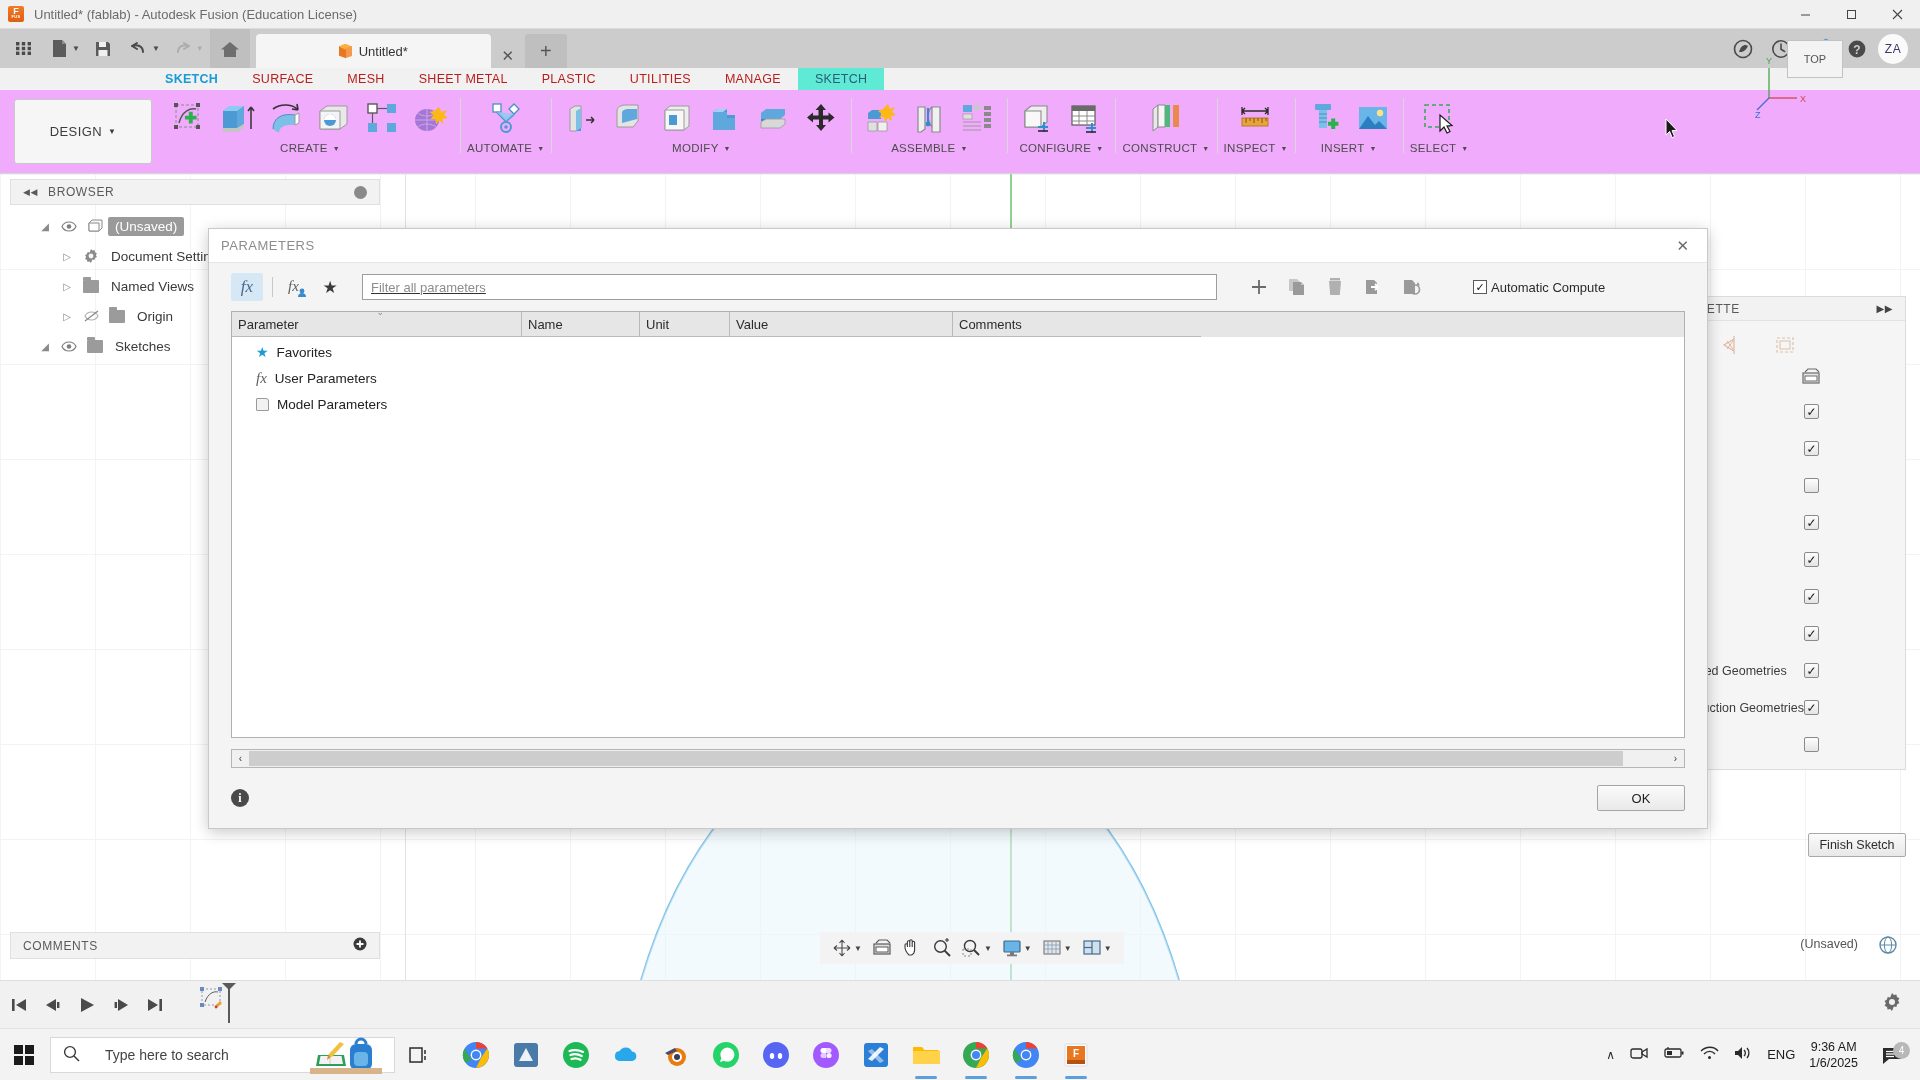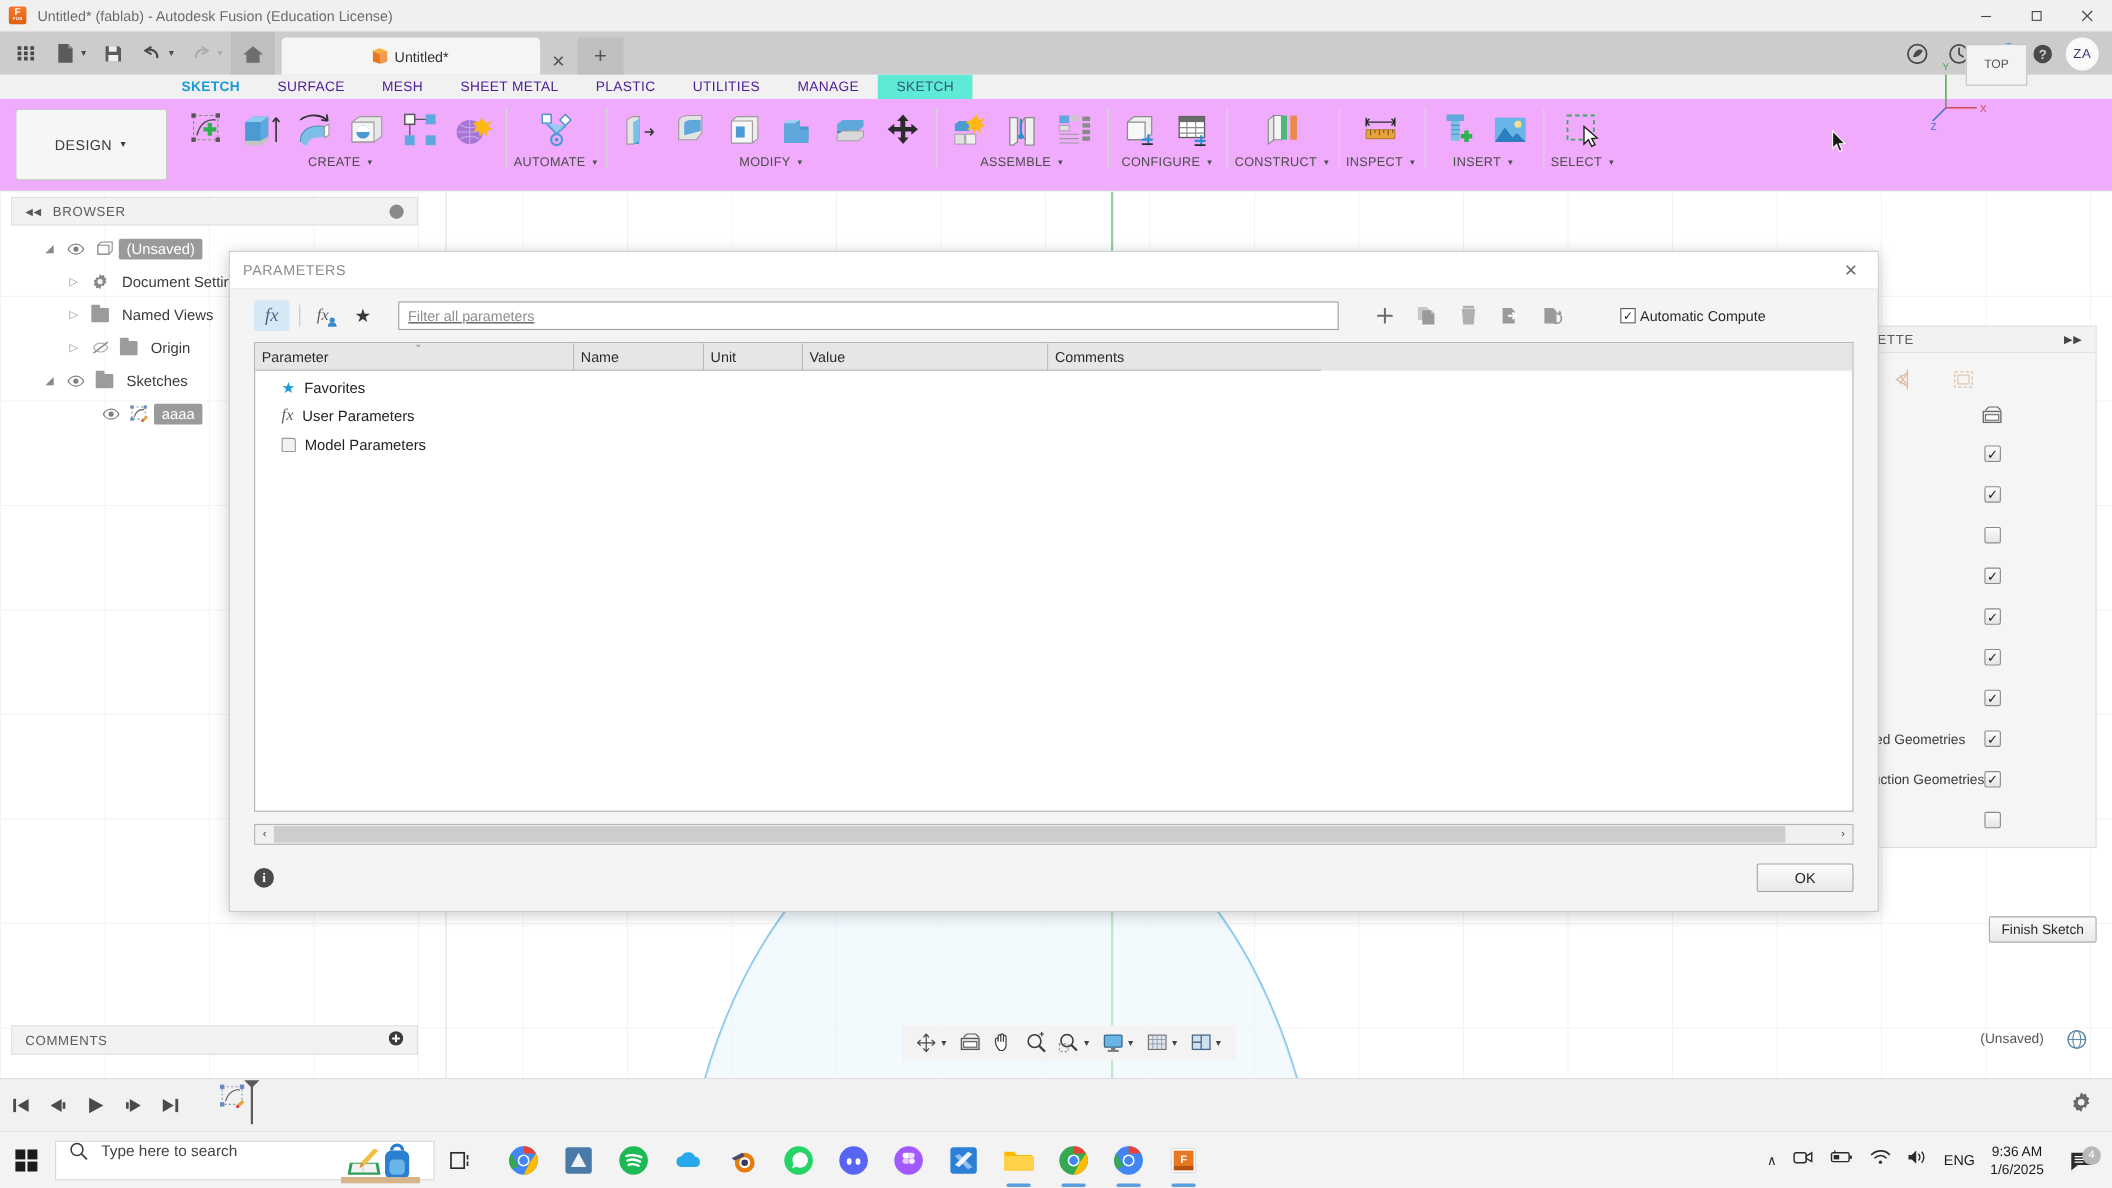--- a/index.html
+++ b/index.html
@@ -93,21 +93,21 @@
     font-size: 12px; color: #3a3a6a; letter-spacing: .5px;
   }
 
   
   .ribbon-tabs {
     position: absolute; top: 68px; left: 0; width: 1920px; height: 22px;
     background: #f1f1f1; display: flex; align-items: flex-end;
     padding-left: 148px; gap: 0px;
   }
   .rtab {
-    height: 22px; padding: 0 17px; font-size: 12.5px; color: #4c1d95;
+    height: 22px; padding: 0 17px; font-size: 12.5px; color: #b91c1c;
     display: flex; align-items: center; letter-spacing: .3px;
   }
   .rtab.active { color: #1a9ad7; font-weight: bold; }
   .rtab.sketchactive { background: #5eead4; color: #2f5d78; }
 
   
   .ribbon {
     position: absolute; top: 90px; left: 0; width: 1920px; height: 84px;
     background: #f0abfc; border-bottom: 1px solid #d6d6d6;
     display: flex; align-items: stretch;
@@ -247,21 +247,21 @@
   .taskbar {
     position: absolute; left: 0; top: 1028px; width: 1920px; height: 52px;
     background: #f3f3f3; display: flex; align-items: center;
     border-top: 1px solid #e3e3e3;
   }
   .winlogo { width: 48px; display: flex; align-items: center; justify-content: center; }
   .wl-grid { display: grid; grid-template-columns: 9px 9px; grid-template-rows: 9px 9px; gap: 2px; }
   .wl-grid div { background: #1b1b1b; }
   .tb-search {
     width: 345px; height: 36px; background: #fff; border: 1px solid #d8d8d8;
-    display: flex; align-items: flex-start; gap: 12px; padding: 0 12px;
+    display: flex; align-items: center; gap: 25px; padding: 0 12px;
     font-size: 14px; color: #444; margin-left: 2px;
   }
   .tb-taskview { width: 48px; display: flex; align-items: center; justify-content: center; }
   .tb-apps { display: flex; align-items: center; gap: 0px; margin-left: 8px; }
   .tb-app {
     width: 50px; height: 52px; display: flex; align-items: center;
     justify-content: center; position: relative;
   }
   .tb-app .dot {
     position: absolute; bottom: 2px; left: 50%; transform: translateX(-50%);
@@ -887,42 +887,20 @@
               <path d="M8 1 C3 1 1 5.5 1 5.5 S3 10 8 10 15 5.5 15 5.5 13 1 8 1Z" fill="none" stroke="#7e7e7e" stroke-width="1.2"></path>
               <circle cx="8" cy="5.5" r="2.3" fill="#7e7e7e"></circle>
             </svg>
         </span>
         <span class="bt-ico">
             <span class="folder"></span>
           </span>
         <span class="bt-label">Sketches</span>
       </div>
 
-      <div class="btrow" style="padding-left:78px;">
-        <span class="bt-eye">
-          <svg width="16" height="11" viewBox="0 0 16 11">
-              <path d="M8 1 C3 1 1 5.5 1 5.5 S3 10 8 10 15 5.5 15 5.5 13 1 8 1Z" fill="none" stroke="#7e7e7e" stroke-width="1.2"></path>
-              <circle cx="8" cy="5.5" r="2.3" fill="#7e7e7e"></circle>
-            </svg>
-        </span>
-        <span class="bt-ico">
-          <svg width="18" height="16" viewBox="0 0 18 16">
-            <rect x="2" y="2" width="12" height="11" fill="none" stroke="#8a9ab5" stroke-width="1" stroke-dasharray="2 2"></rect>
-            <path d="M4 11 C6 5 10 4 13 4.5" fill="none" stroke="#5a5a5a" stroke-width="1"></path>
-            <g fill="#6a8ac0">
-                <rect x="0.5" y="0.5" width="3" height="3"></rect>
-                <rect x="12.5" y="0.5" width="3" height="3"></rect>
-                <rect x="0.5" y="11.5" width="3" height="3"></rect>
-              </g>
-            <path d="M11 14 l4 -4 1.5 1.5 -4 4 Z" fill="#f0a030"></path>
-              <circle cx="11.5" cy="14.5" r="1.1" fill="#d04040"></circle>
-          </svg>
-        </span>
-        <span class="bt-label sel">aaaa</span>
-      </div>
     </div>
   </div>
 
   <div class="comments">
     <span>COMMENTS</span>
     <span class="plus">
       <svg width="14" height="14" viewBox="0 0 14 14">
           <circle cx="7" cy="7" r="6.5" fill="#3a3a3a"></circle>
           <path d="M7 3.5 v7 M3.5 7 h7" stroke="#fff" stroke-width="1.8"></path>
         </svg>

